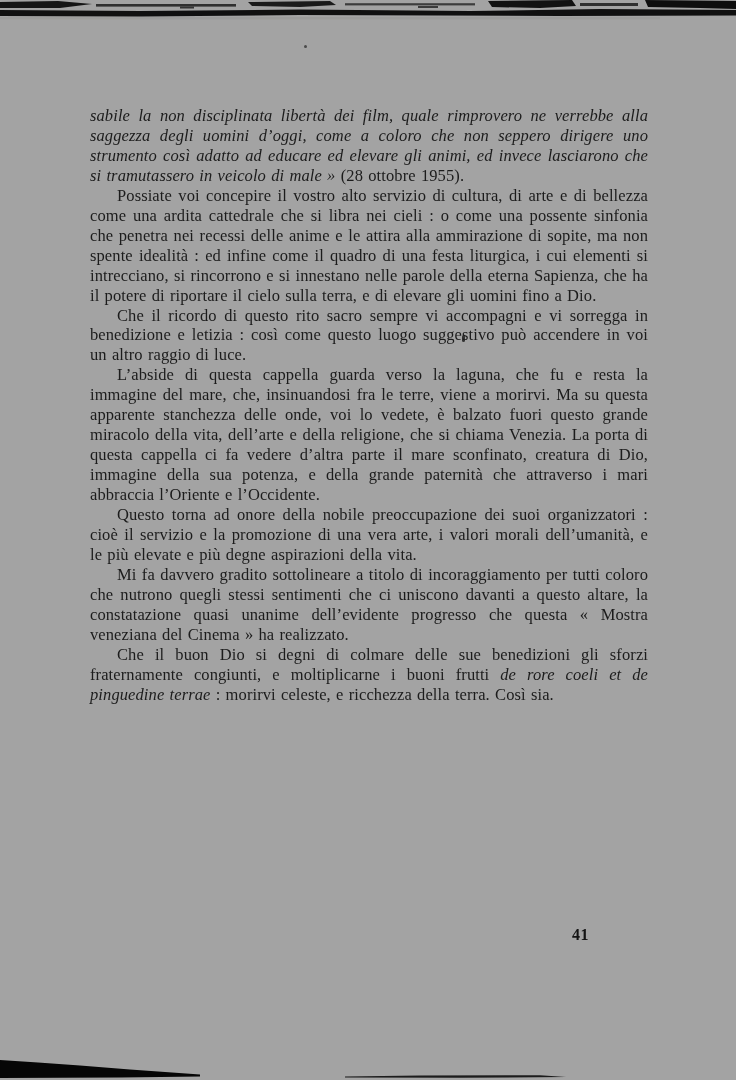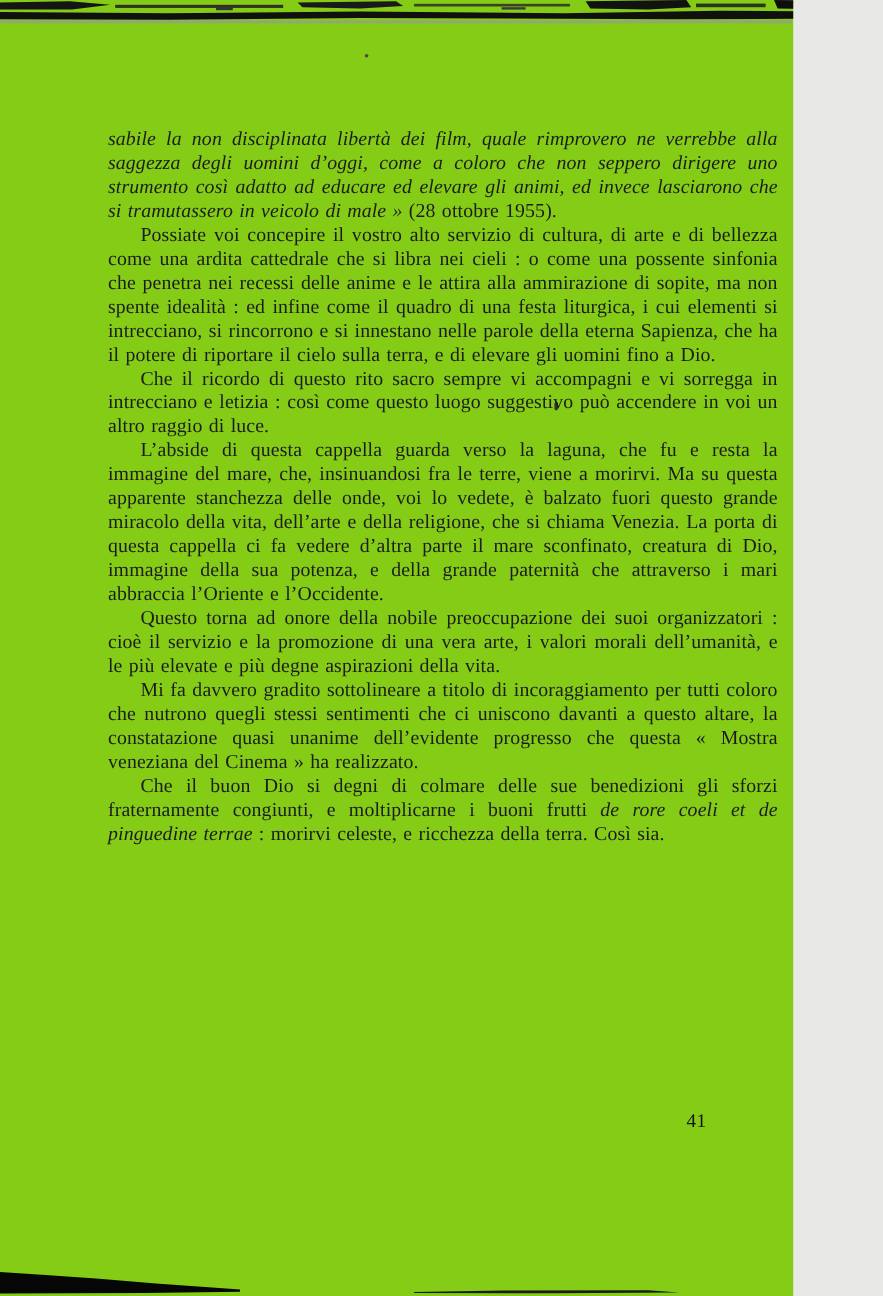--- a/index.html
+++ b/index.html
@@ -2,23 +2,23 @@
 <html><head>
 <meta charset="utf-8">
 <style>
   html, body {
     margin: 0;
     padding: 0;
     background: #e8e8e6;
   }
   .page {
     position: relative;
-    width: 661px;
+    width: 736px;
     height: 1080px;
-    background: #84cc16;
+    background: #a3a3a3;
     overflow: hidden;
     font-family: "Liberation Serif", "DejaVu Serif", serif;
   }
   .top-edge, .bottom-edge {
     position: absolute;
     left: 0;
     display: block;
   }
   .top-edge   { top: 0; }
   .bottom-edge { top: 1054px; }
@@ -35,21 +35,21 @@
     word-spacing: 1px;
   }
   .text-block p { margin: 0; }
   .text-block p.indent { text-indent: 27px; }
   .italic { font-style: italic; }
   .page-number {
     position: absolute;
     left: 572px;
     top: 926px;
     font-size: 16px;
-    font-weight: 400;
+    font-weight: 700;
     color: #141414;
     letter-spacing: 0.5px;
   }
   .speck {
     position: absolute;
     background: #4a4a4a;
     border-radius: 50%;
   }
   .speck-1 { left: 304px; top: 45px; width: 3px; height: 3px; }
   .speck-2 { left: 462px; top: 335px; width: 3px; height: 7px; border-radius: 2px; background: #333; }
@@ -80,21 +80,21 @@
 
     <p>
       <span class="italic">sabile la non disciplinata libertà dei film, quale rimprovero ne verrebbe alla saggezza degli uomini d’oggi, come a coloro che non seppero dirigere uno strumento così adatto ad educare ed elevare gli animi, ed invece lasciarono che si tramutassero in veicolo di male » </span><span>(28 ottobre 1955).</span>
     </p>
 
     <p class="indent">
       <span>Possiate voi concepire il vostro alto servizio di cultura, di arte e di bellezza come una ardita cattedrale che si libra nei cieli : o come una possente sinfonia che penetra nei recessi delle anime e le attira alla ammirazione di sopite, ma non spente idealità : ed infine come il quadro di una festa liturgica, i cui elementi si intrecciano, si rincorrono e si innestano nelle parole della eterna Sapienza, che ha il potere di riportare il cielo sulla terra, e di elevare gli uomini fino a Dio.</span>
     </p>
 
     <p class="indent">
-      <span>Che il ricordo di questo rito sacro sempre vi accompagni e vi sorregga in intrecciano e letizia : così come questo luogo suggestivo può accendere in voi un altro raggio di luce.</span>
+      <span>Che il ricordo di questo rito sacro sempre vi accompagni e vi sorregga in benedizione e letizia : così come questo luogo suggestivo può accendere in voi un altro raggio di luce.</span>
     </p>
 
     <p class="indent">
       <span>L’abside di questa cappella guarda verso la laguna, che fu e resta la immagine del mare, che, insinuandosi fra le terre, viene a morirvi. Ma su questa apparente stanchezza delle onde, voi lo vedete, è balzato fuori questo grande miracolo della vita, dell’arte e della religione, che si chiama Venezia. La porta di questa cappella ci fa vedere d’altra parte il mare sconfinato, creatura di Dio, immagine della sua potenza, e della grande paternità che attraverso i mari abbraccia l’Oriente e l’Occidente.</span>
     </p>
 
     <p class="indent">
       <span>Questo torna ad onore della nobile preoccupazione dei suoi organizzatori : cioè il servizio e la promozione di una vera arte, i valori morali dell’umanità, e le più elevate e più degne aspirazioni della vita.</span>
     </p>
 

